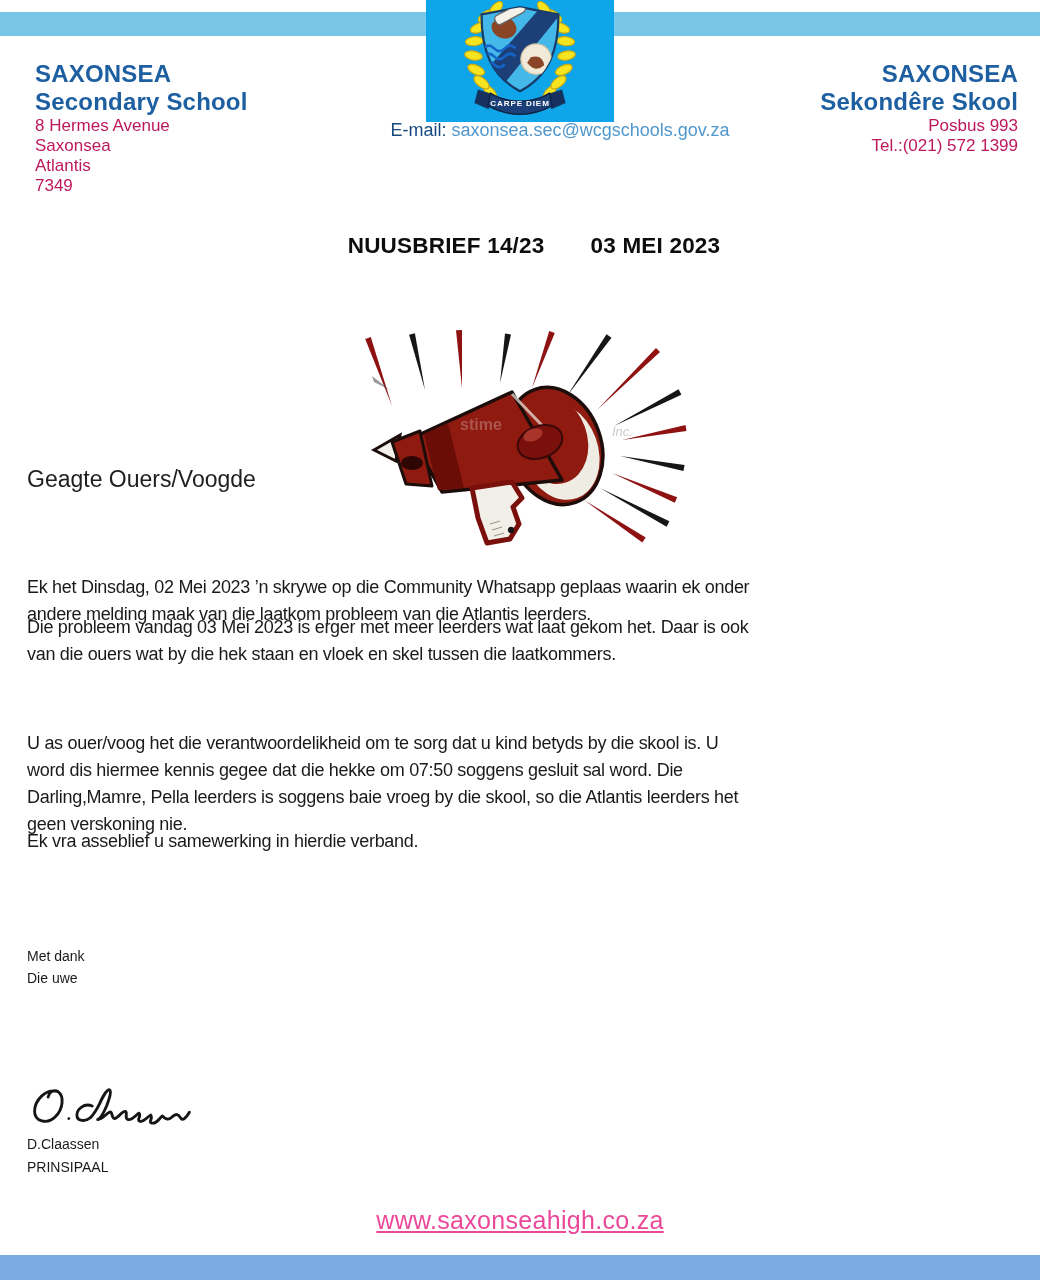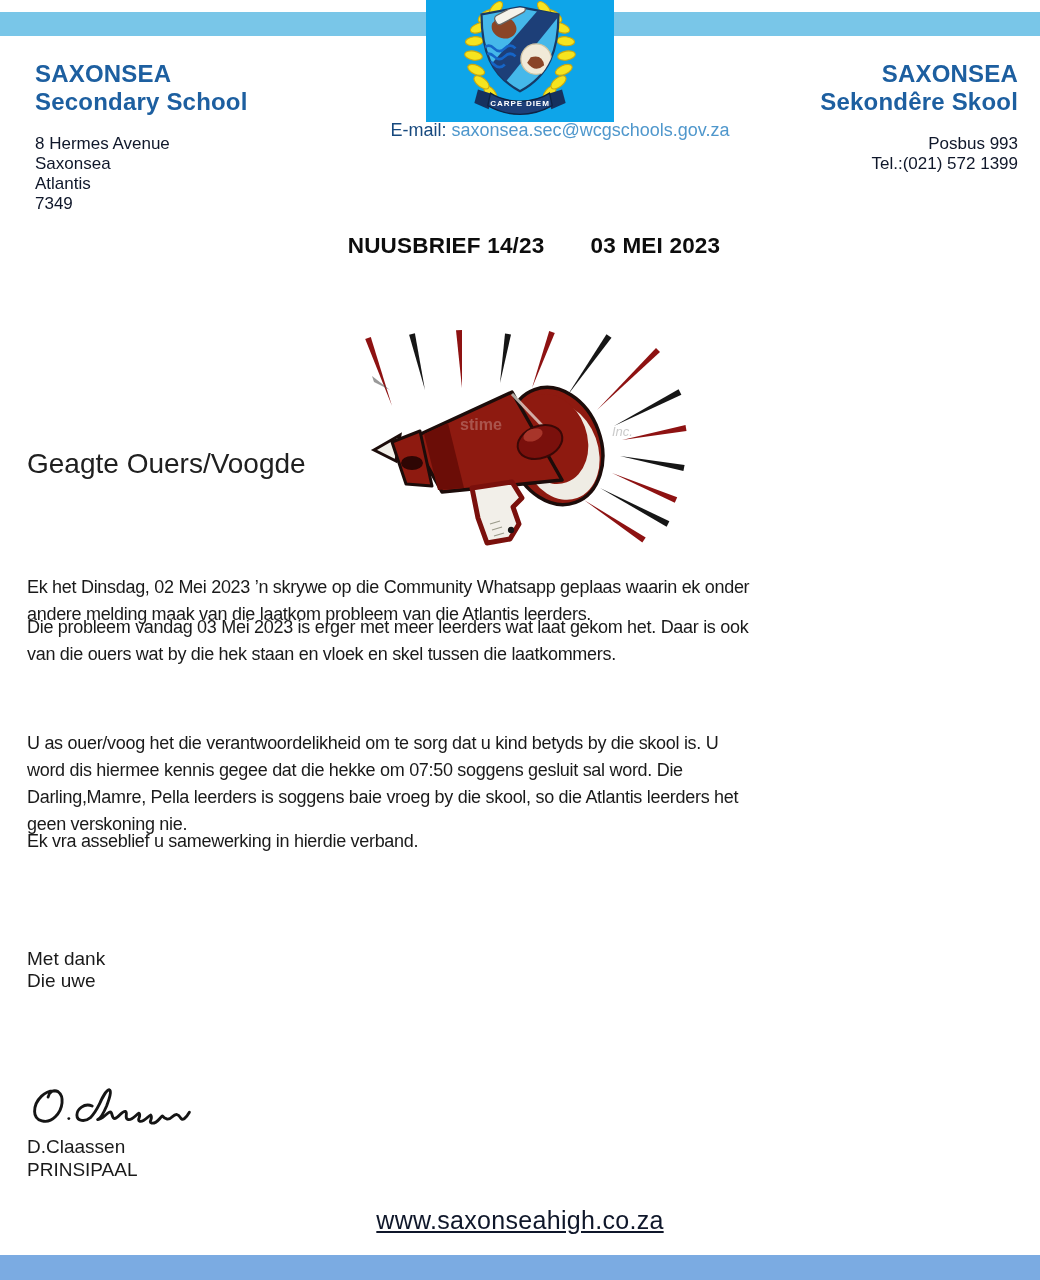--- a/index.html
+++ b/index.html
@@ -5,36 +5,36 @@
   html,body{margin:0;padding:0;background:#fff;}
   .page{position:relative;width:1040px;height:1280px;background:#fff;overflow:hidden;
         font-family:"Liberation Sans",sans-serif;color:#1c1c1c;}
   .topbar{position:absolute;left:0;top:12px;width:100%;height:24px;background:#79c6e8;z-index:1;}
   .bottombar{position:absolute;left:0;bottom:0;width:100%;height:25px;background:#7babe2;z-index:1;}
   .logo-box{position:absolute;left:50%;top:0;transform:translateX(-50%);width:188px;height:122px;
             background:#0ea5e9;z-index:2;display:flex;align-items:flex-start;justify-content:center;}
   .hdr-left{position:absolute;left:35px;top:60px;}
   .hdr-right{position:absolute;right:22px;top:60px;text-align:right;}
   .school-name{font-size:24px;font-weight:bold;color:#1d5fa0;line-height:28px;letter-spacing:0.2px;}
-  .addr{margin-top:18px;font-size:17px;color:#0f172a;line-height:20px;white-space:pre-line;}
+  .addr{margin-top:0;font-size:17px;color:#be185d;line-height:20px;white-space:pre-line;}
   .email-line{position:absolute;left:40px;top:120px;width:100%;text-align:center;font-size:18px;z-index:2;}
   .email-label{font-weight:normal;color:#17497e;}
   .email-addr{color:#4f97cc;}
   .title-line{position:absolute;left:14px;top:233px;width:100%;display:flex;justify-content:center;gap:46px;
               font-size:22.5px;font-weight:bold;color:#0d0d0d;letter-spacing:0.2px;}
   .megaphone{position:absolute;left:362px;top:328px;}
-  .salutation{position:absolute;left:27px;top:448px;font-size:28px;color:#202020;text-align:center;}
+  .salutation{position:absolute;left:27px;top:466px;font-size:23px;color:#202020;text-align:center;}
   .para{position:absolute;left:27px;width:1000px;font-size:18px;line-height:27px;color:#1a1a1a;
         letter-spacing:-0.3px;white-space:pre-line;}
   .p0{top:574px}.p1{top:614px}.p2{top:730px}.p3{top:828px}
-  .small-line{position:absolute;left:27px;font-size:19px;color:#1a1a1a;}
+  .small-line{position:absolute;left:27px;font-size:14px;color:#1a1a1a;}
   .thanks{top:948px}.yours{top:970px}.sig-name{top:1136px}.sig-title{top:1159px}
   .signature{position:absolute;left:22px;top:1078px;}
   .footer-link{position:absolute;left:0;top:1206px;width:100%;text-align:center;}
-  .footer-link a{font-size:25px;color:#0f172a;text-decoration:underline;font-weight:500;letter-spacing:0.3px;}
+  .footer-link a{font-size:25px;color:#ec4899;text-decoration:underline;font-weight:500;letter-spacing:0.3px;}
 </style>
 </head>
 <body>
 
 <div class="page">
 
   <div class="topbar"></div>
 
   <div class="logo-box">
     <svg width="170" height="120" viewBox="0 0 190 126">

